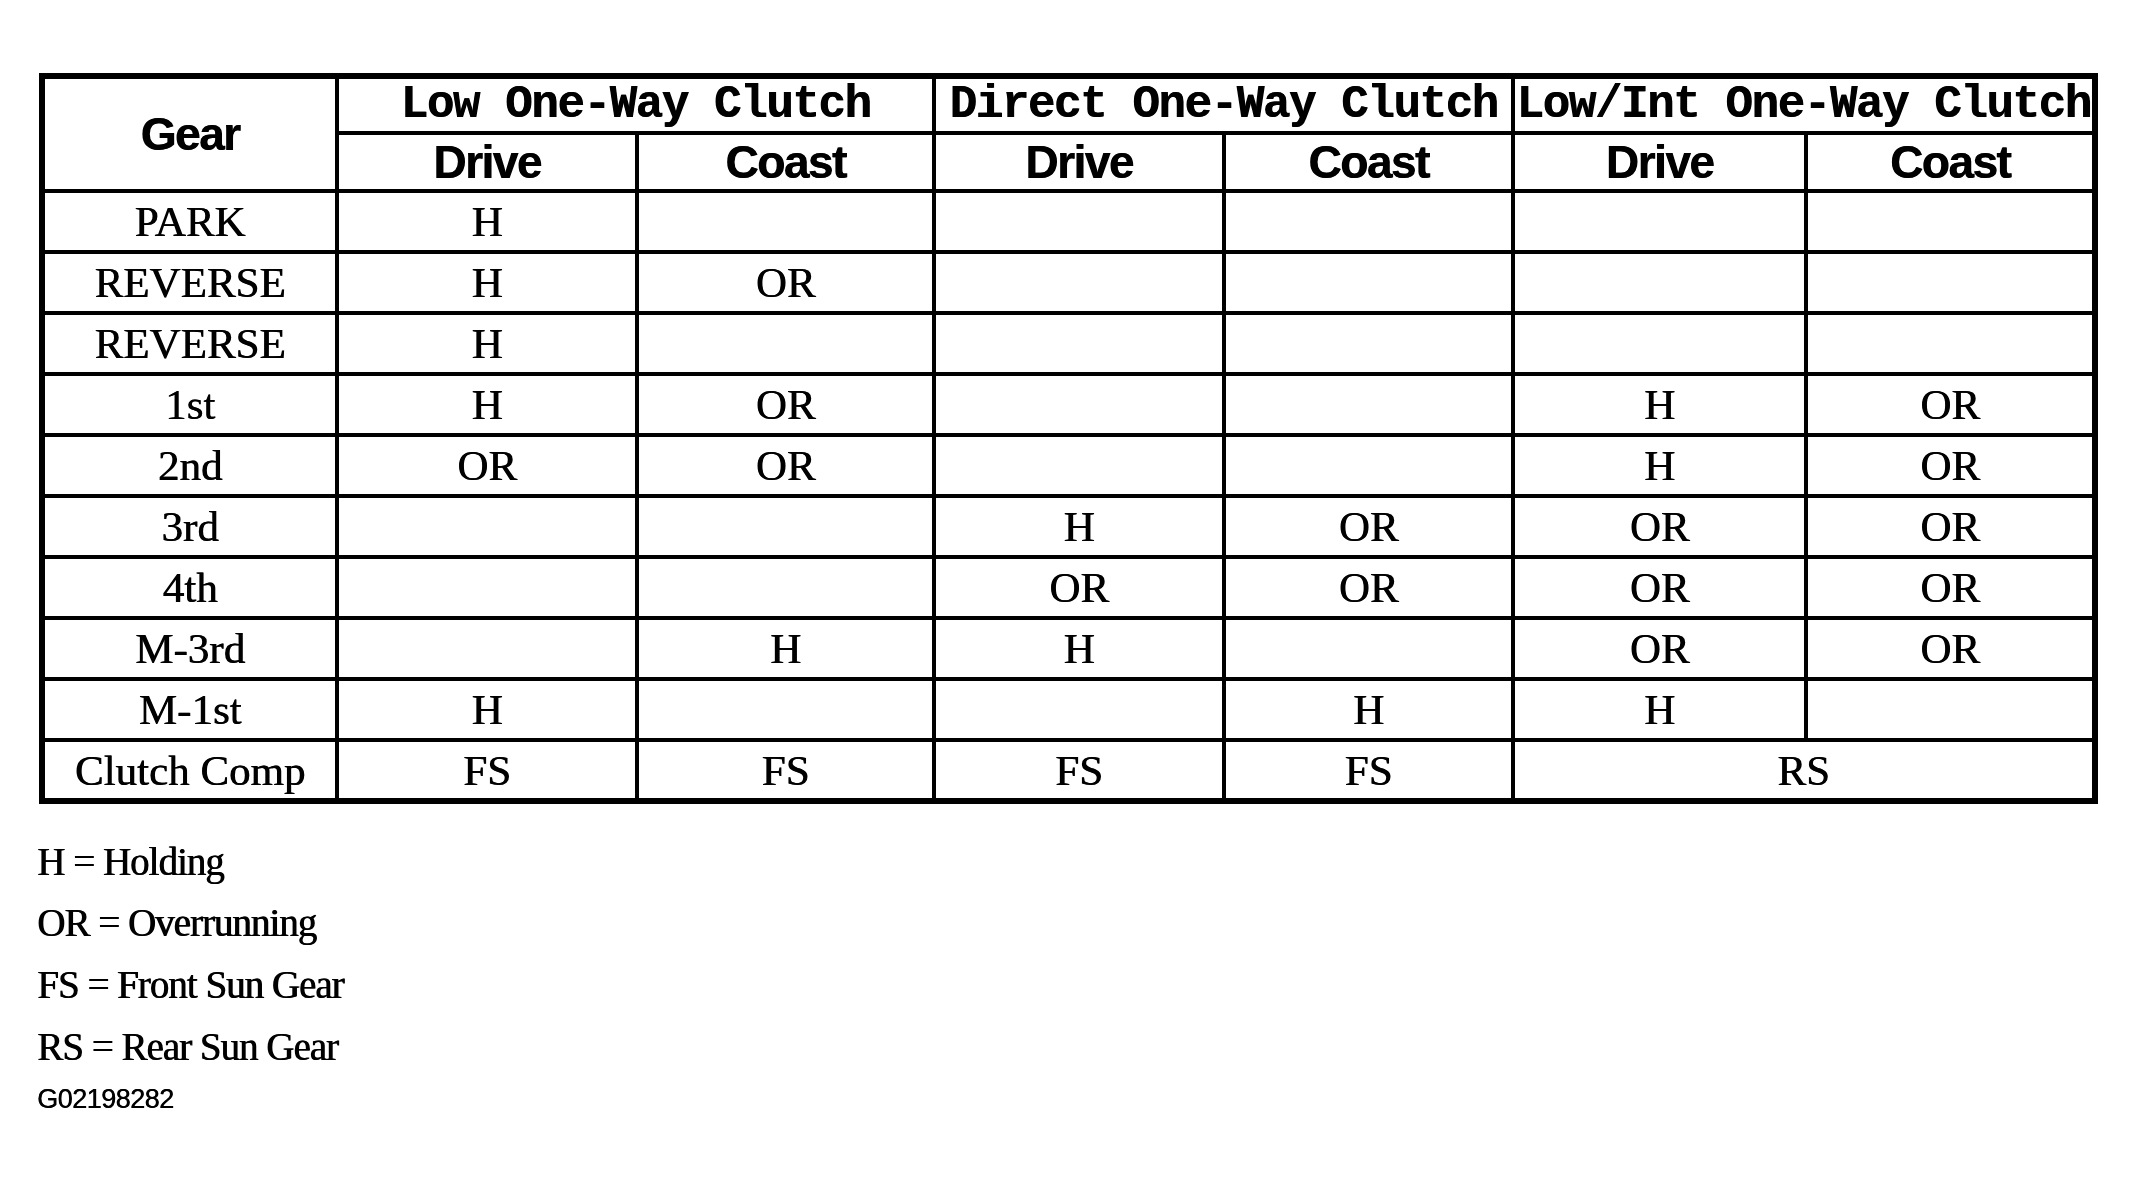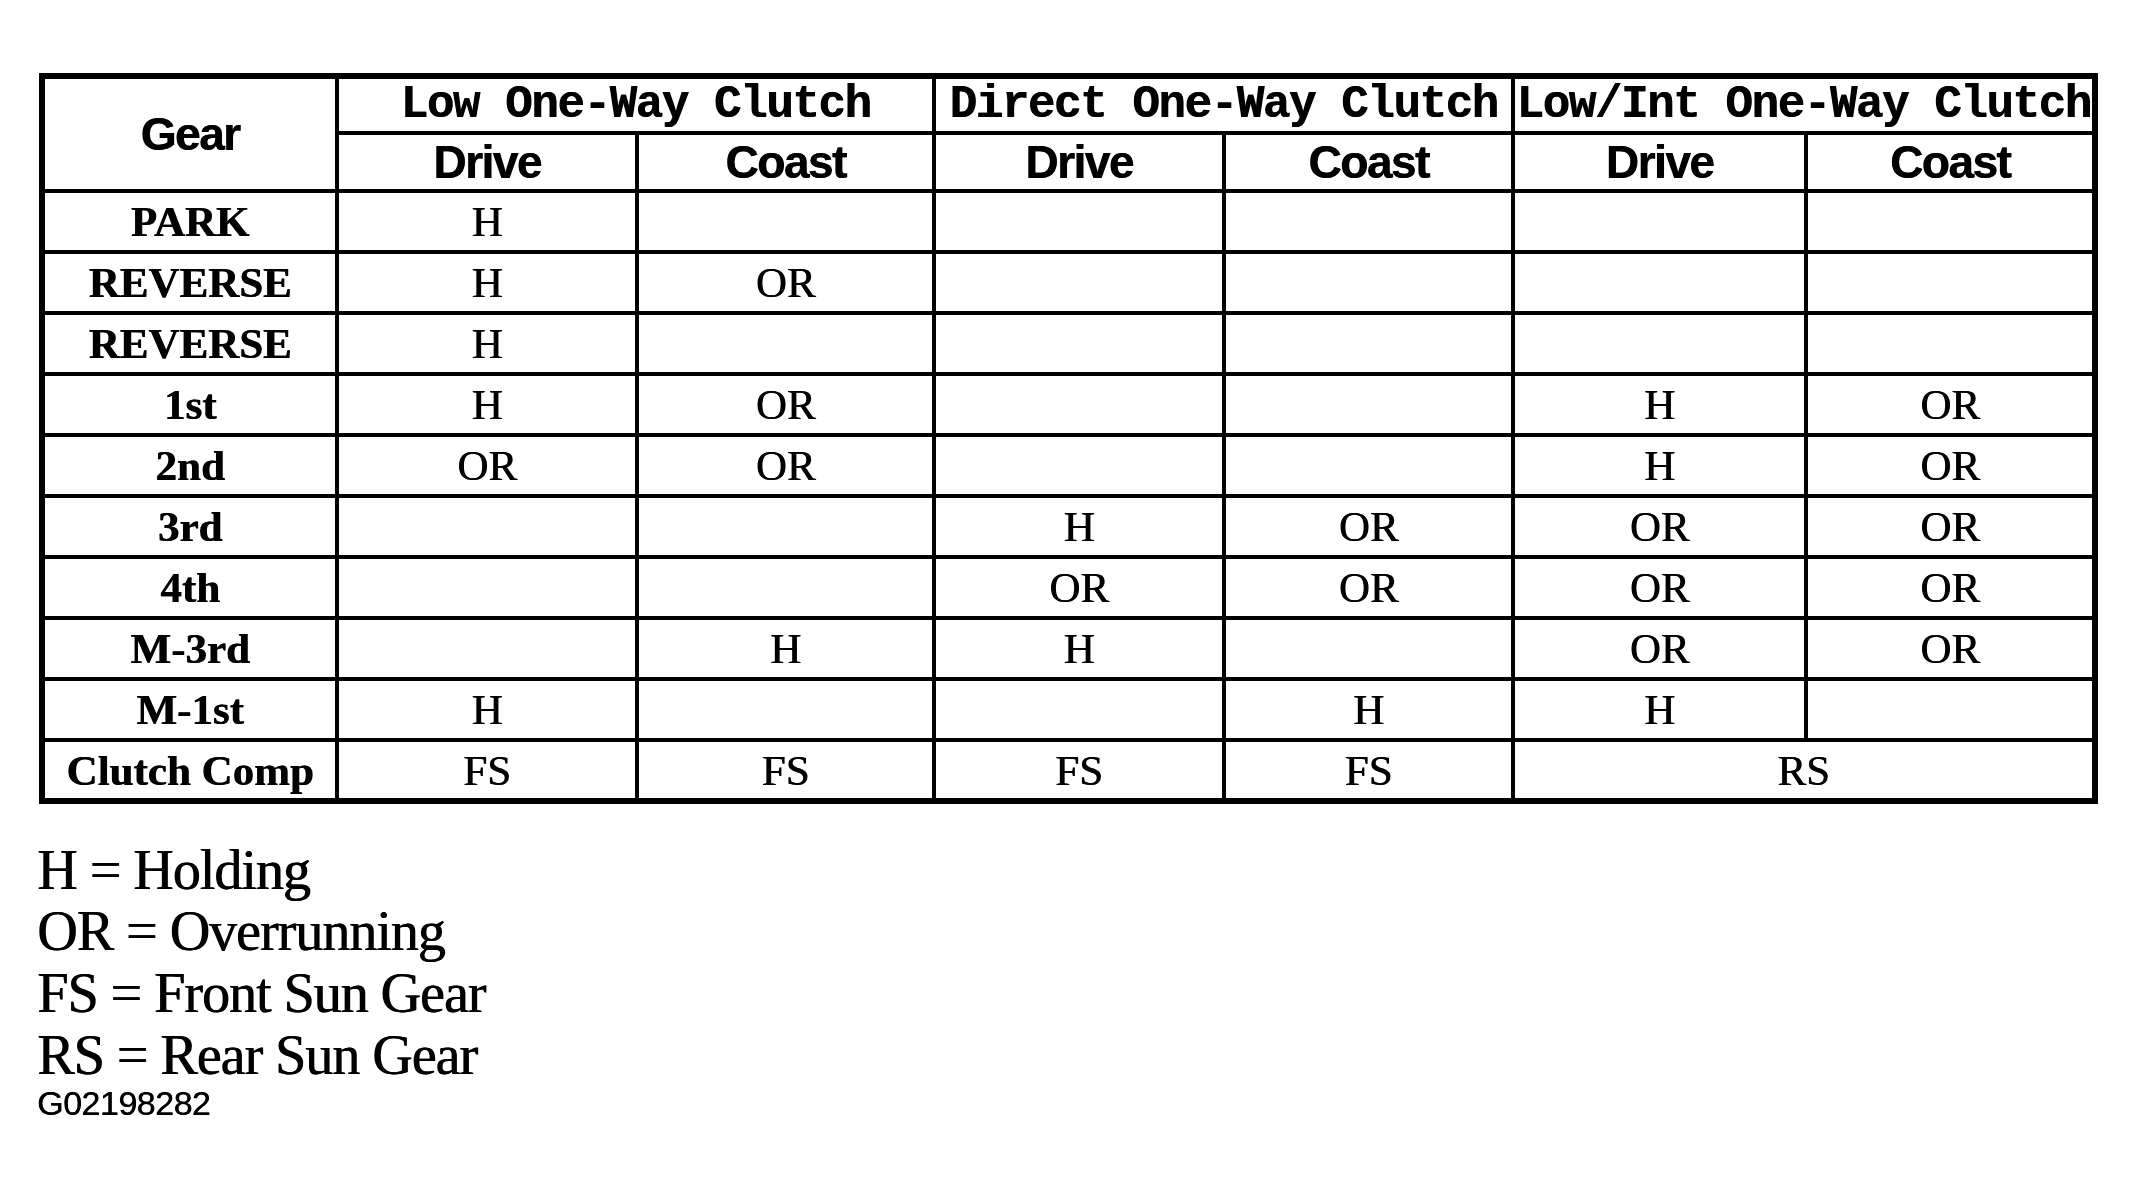--- a/index.html
+++ b/index.html
@@ -57,44 +57,44 @@
     border-bottom-width: 7px;
   }
 
   
   tr.data-row { height: 61px; }
   tr.data-row td {
     font-family: "Liberation Serif", serif;
     font-size: 43px;
     text-shadow: 0.7px 0 0 #000;
   }
-  td.gear-cell { border-right-width: 5px; font-weight: bold; }
+  td.gear-cell { border-right-width: 5px; }
 
   
   .legend-line {
     position: absolute;
     left: 37px;
     line-height: 1;
     font-family: "Liberation Serif", serif;
-    font-size: 56px;
+    font-size: 39px;
     letter-spacing: -1px;
     text-shadow: 0.8px 0 0 #000;
     white-space: nowrap;
   }
   .legend-line.l0 { top: 842px; }
   .legend-line.l1 { top: 903px; }
   .legend-line.l2 { top: 965px; }
   .legend-line.l3 { top: 1027px; }
   .figure-id {
     position: absolute;
     left: 37px;
     top: 1086px;
     line-height: 1;
     font-family: "Liberation Sans", sans-serif;
-    font-size: 34px;
+    font-size: 27px;
     letter-spacing: -0.5px;
     text-shadow: 0.5px 0 0 #000;
     white-space: nowrap;
   }
 </style>
 </head>
 <body>
 
 <div class="page">
 

